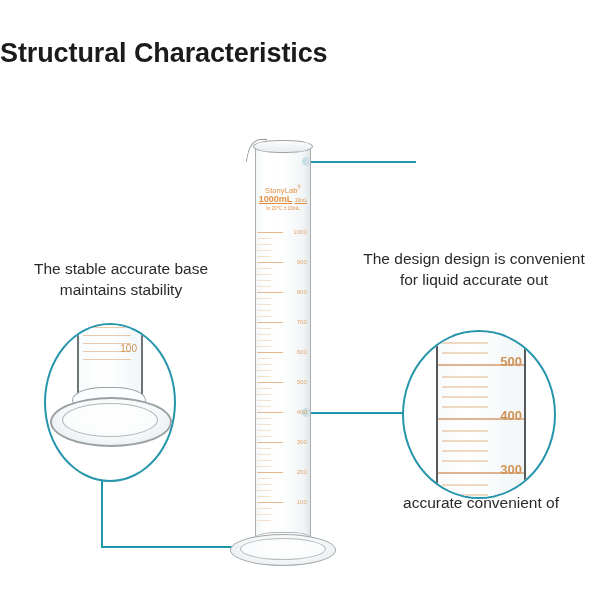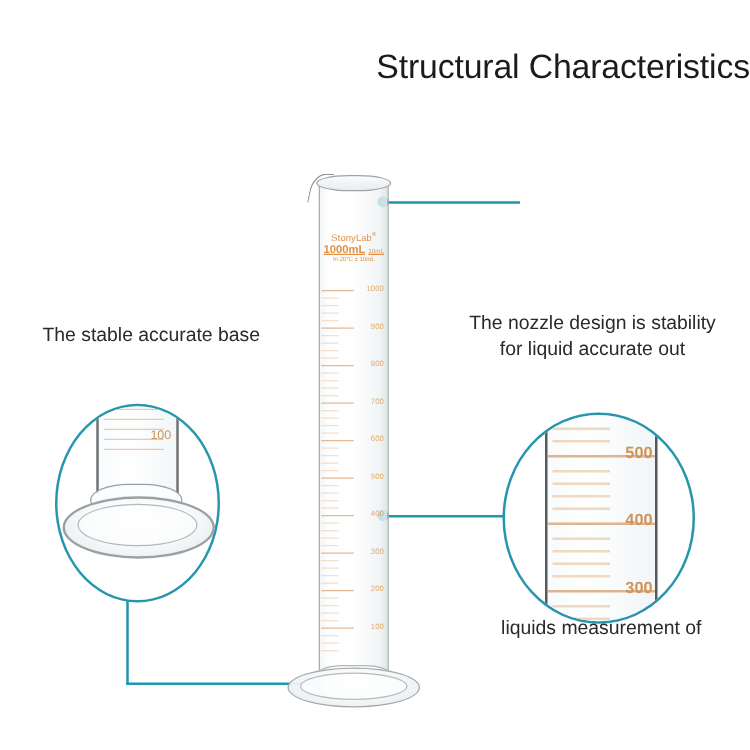--- a/index.html
+++ b/index.html
@@ -18,23 +18,23 @@
     background: #ffffff;
     overflow: hidden;
   }
 
   
   #page-title {
     position: absolute;
     top: 38px;
     left: 0;
     width: 600px;
-    text-align: right;
+    text-align: left;
     font-size: 27px;
-    font-weight: normal;
+    font-weight: bold;
     color: #1b1b1b;
     letter-spacing: -0.1px;
   }
 
   
   .caption {
     position: absolute;
     font-size: 15.5px;
     line-height: 21px;
     color: #2a2a2a;
@@ -513,24 +513,25 @@
       <div class="mb-line" style="top:42px;"></div>
       <div id="mb-num">100</div>
     </div>
     <div id="mb-neck"></div>
     <div id="mb-foot"></div>
     <div id="mb-foot-inner"></div>
   </div>
 
   <div id="caption-base" class="caption">
     <div>The stable accurate base</div>
+    <div>maintains stability</div>
   </div>
 
   <div id="caption-nozzle" class="caption">
-    <div>The nozzle design is stability</div>
+    <div>The design design is convenient</div>
     <div>for liquid accurate out</div>
   </div>
 
   <div id="caption-scale" class="caption">
-    <div>liquids measurement of</div>
+    <div>accurate convenient of</div>
   </div>
 
 </div>
 
 </body></html>

